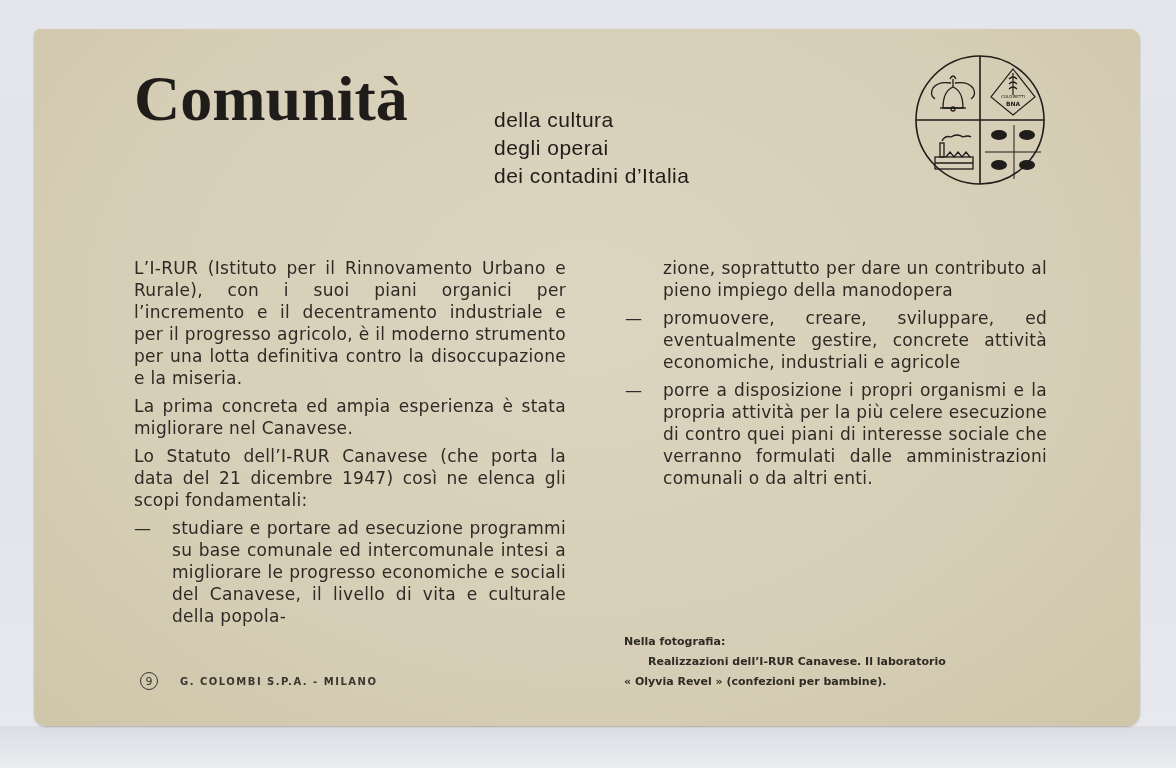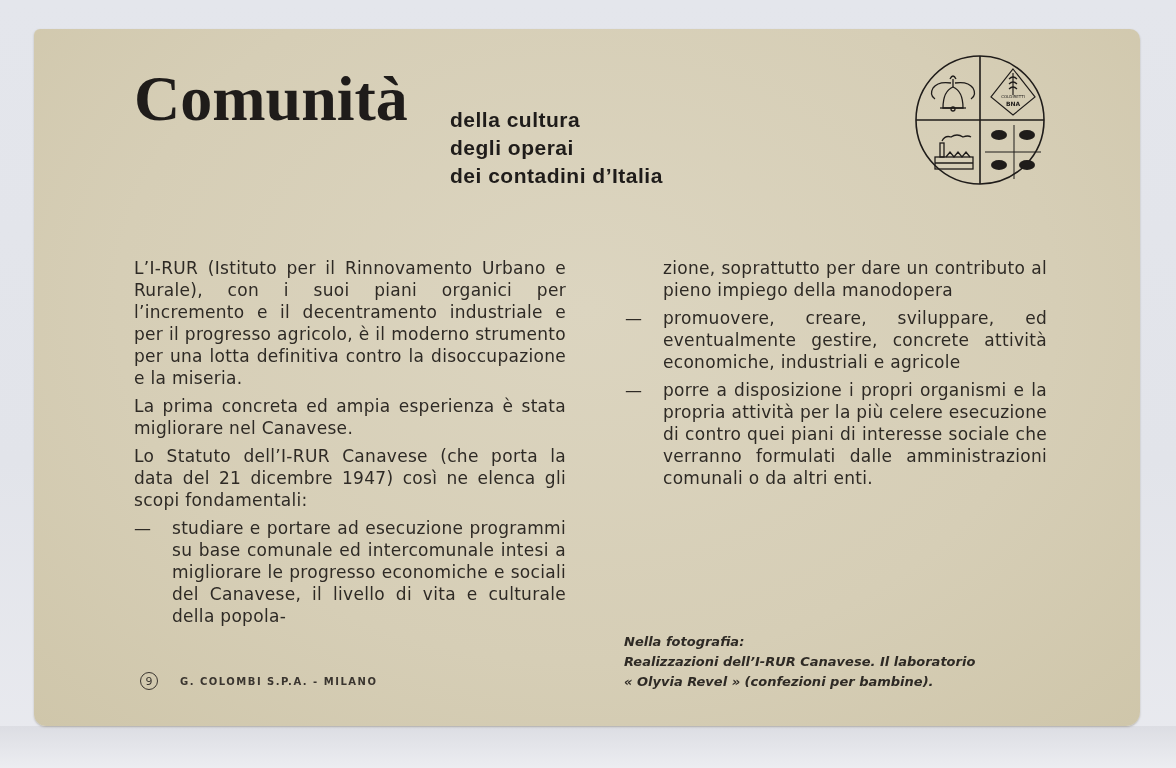--- a/index.html
+++ b/index.html
@@ -18,43 +18,43 @@
     border-radius: 6px 10px 14px 12px;
     box-shadow: 0 1px 2px rgba(90,80,60,0.35);
     color:#2a2622;
   }
   .title-main {
     position:absolute; left:100px; top:38px;
     font-family:Liberation Serif, serif; font-weight:bold;
     font-size:64px; letter-spacing:0px; color:#1f1c1a; line-height:1;
   }
   .subtitle {
-    position:absolute; left:416px; top:77px;
-    font-family:"Liberation Sans", sans-serif; font-weight:bold;
+    position:absolute; left:460px; top:77px;
+    font-family:"Liberation Sans", sans-serif; font-weight:normal;
     font-size:21px; line-height:28px; color:#1f1c1a; letter-spacing:0.5px;
   }
   .logo {
     position:absolute; left:879px; top:24px; width:134px; height:134px;
   }
   .col {
     position:absolute; font-family:"DejaVu Sans", sans-serif;
     font-size:17px; line-height:22px; color:#2e2a25; letter-spacing:0.3px;
   }
   .col p { margin:0 0 6px 0; text-align:justify; }
   .col-left { left:100px; top:228px; width:432px; }
   .col-right { left:591px; top:228px; width:422px; }
   .bullet { display:flex; margin:0 0 6px 0; }
   .bullet .dash { width:38px; flex:none; }
   .bullet .btext { flex:1; text-align:justify; }
   .indent { padding-left:38px; text-align:justify; margin:0 0 6px 0; }
   .caps { text-transform:none; letter-spacing:0.2px; }
   .caption {
     position:absolute; left:590px; top:603px; width:418px;
-    font-family:"DejaVu Sans", sans-serif; font-style:italic; font-weight:bold;
-    font-size:13px; line-height:20px; color:#2e2a25;
+    font-family:"DejaVu Sans", sans-serif; font-weight:bold;
+    font-size:11px; line-height:20px; color:#2e2a25;
   }
   .footer {
     position:absolute; left:106px; top:643px;
     font-family:"DejaVu Sans", sans-serif; font-size:10px; font-weight:bold;
     letter-spacing:1.5px; color:#3a352f; display:flex; align-items:center;
   }
   .pagenum {
     width:16px; height:16px; border:1px solid #3a352f; border-radius:50%;
     display:inline-flex; align-items:center; justify-content:center;
     font-size:11px; font-weight:normal; letter-spacing:0; margin-right:22px;
@@ -132,21 +132,21 @@
       <span class="btext">promuovere, creare, sviluppare, ed eventualmente gestire, concrete attività economiche, industriali e agricole</span>
     </div>
     <div class="bullet">
       <span class="dash">—</span>
       <span class="btext">porre a disposizione i propri organismi e la propria attività per la più celere esecuzione di contro quei piani di interesse sociale che verranno formulati dalle amministrazioni comunali o da altri enti.</span>
     </div>
   </div>
 
   <div class="caption">
     <div>Nella fotografia:</div>
-    <div style="text-align:justify;">Realizzazioni dell’I-RUR Canavese. Il laboratorio</div>
+    <div style="text-align:justify;margin-left:24px;">Realizzazioni dell’I-RUR Canavese. Il laboratorio</div>
     <div>« Olyvia Revel » (confezioni per bambine).</div>
   </div>
 
   <div class="footer">
     <span class="pagenum">9</span>
     <span>G. COLOMBI S.P.A. - MILANO</span>
   </div>
 
 </div>
 

